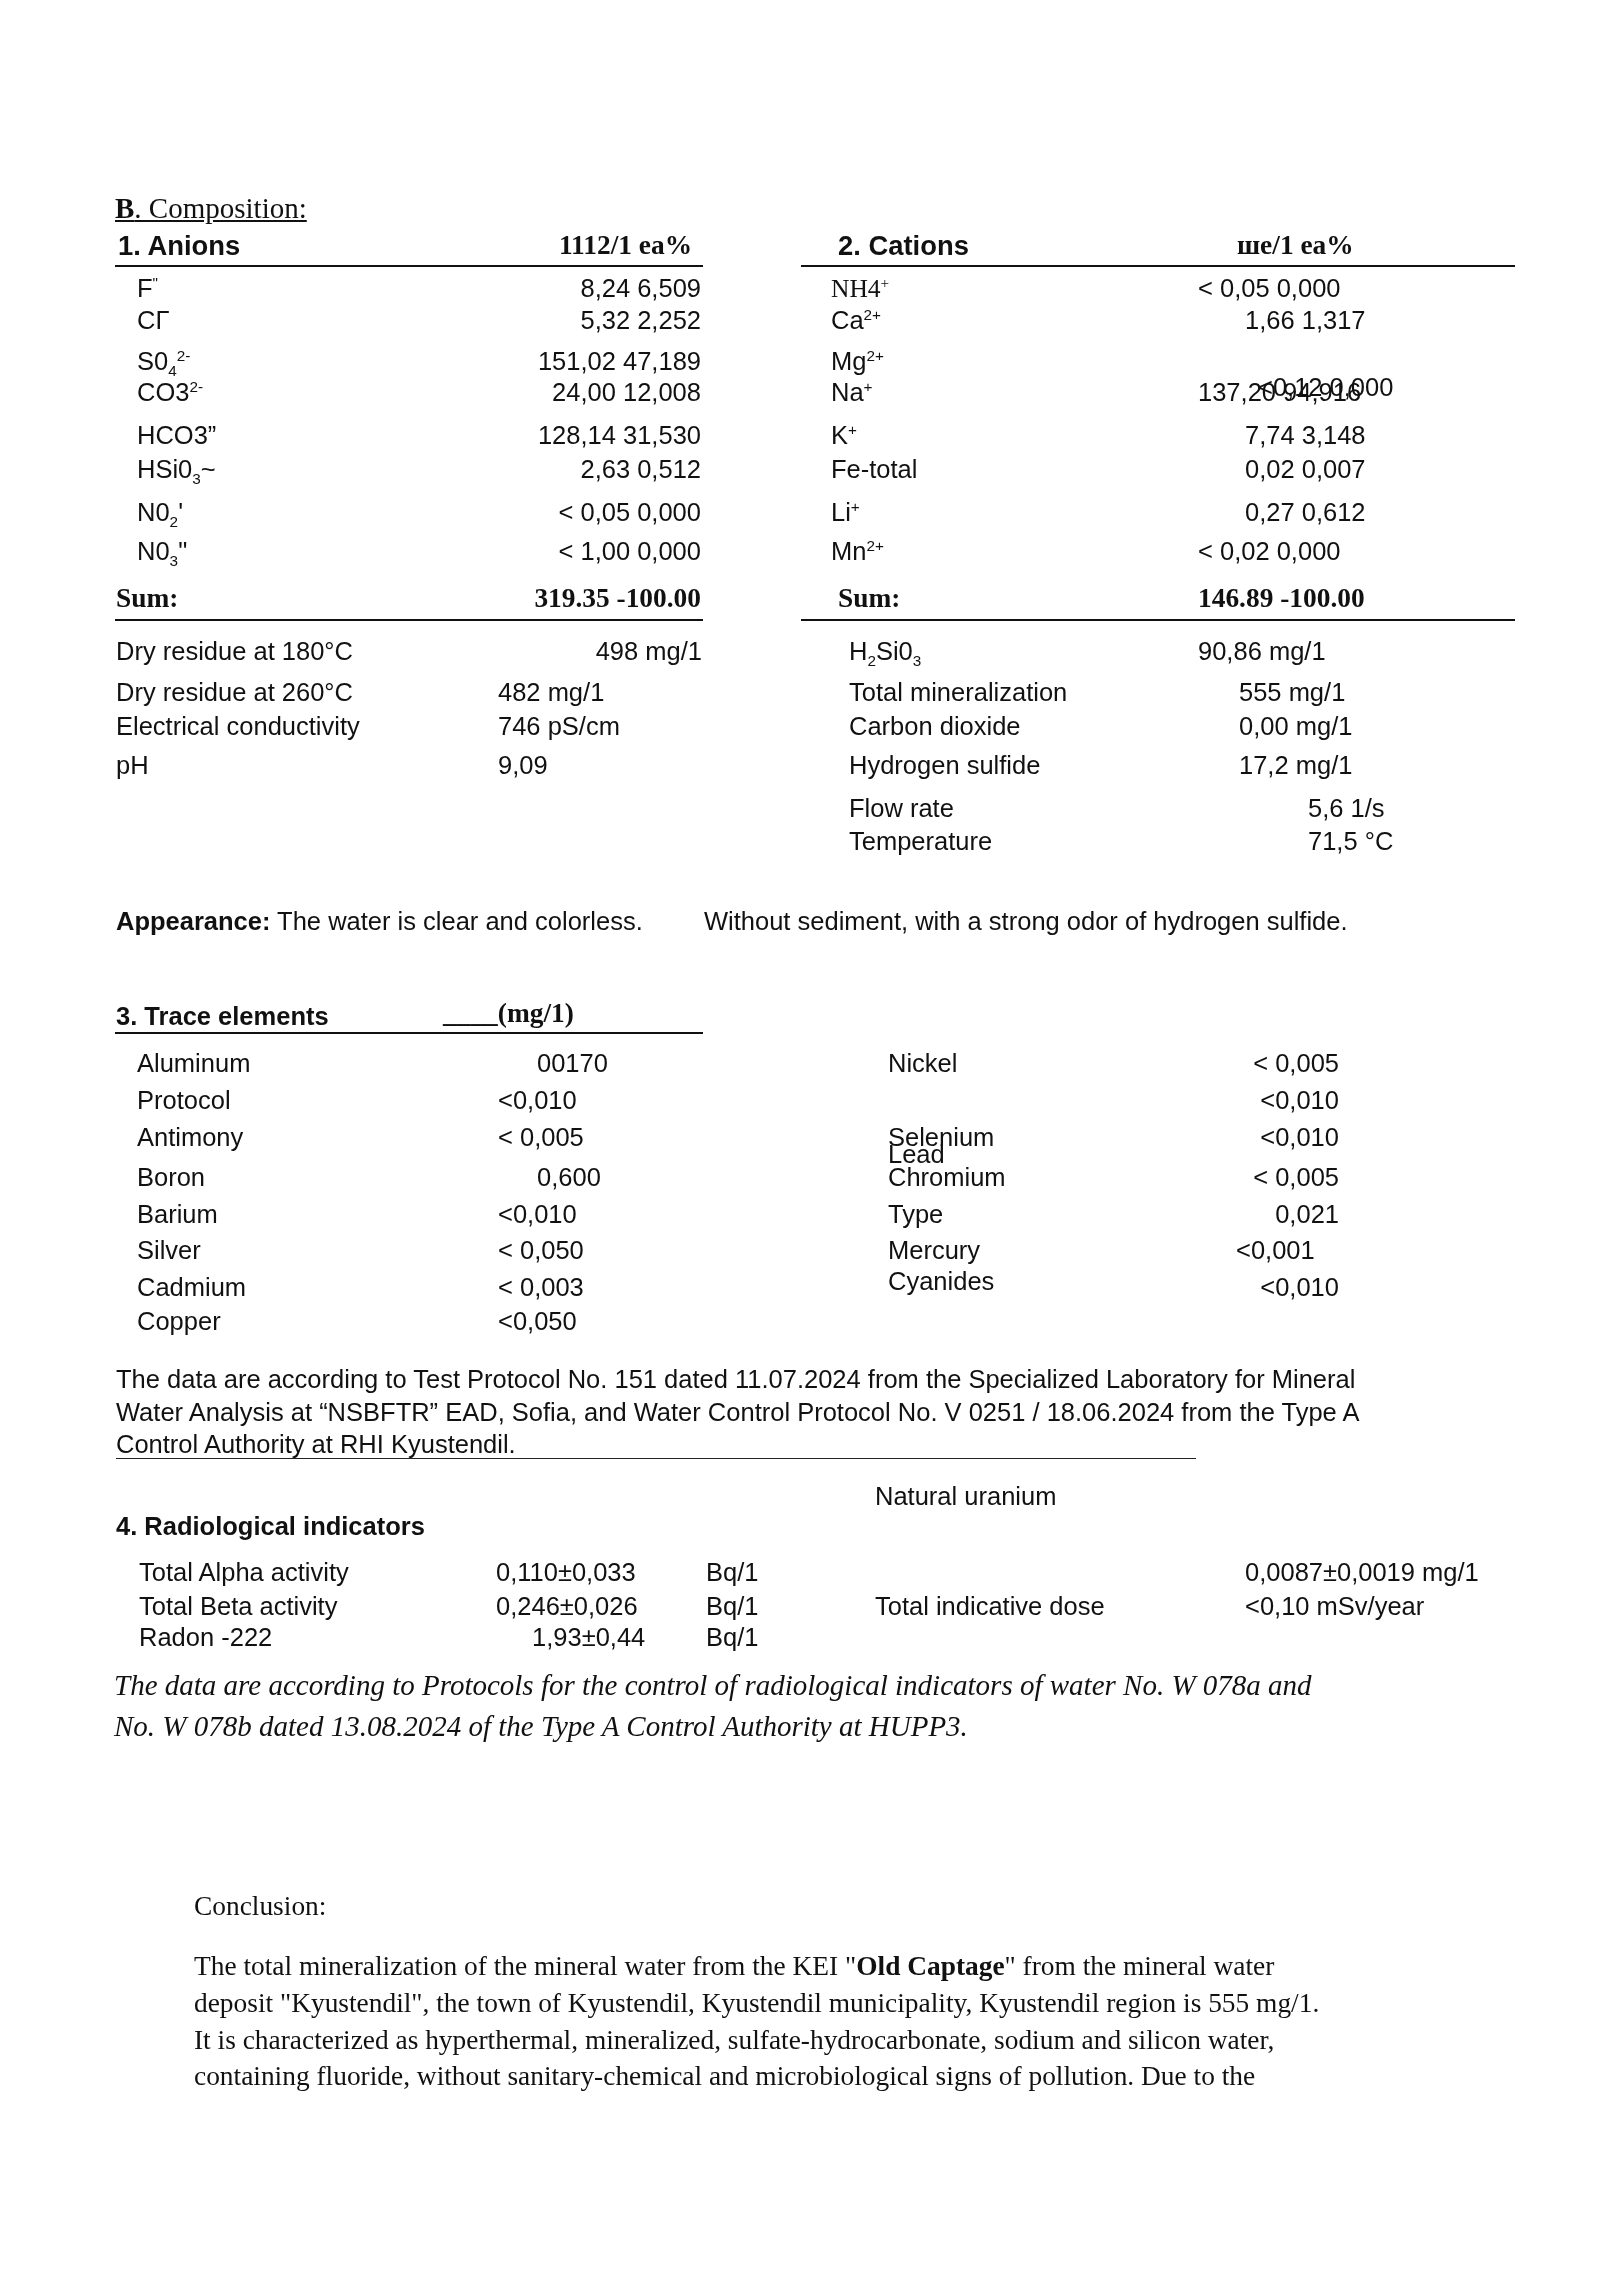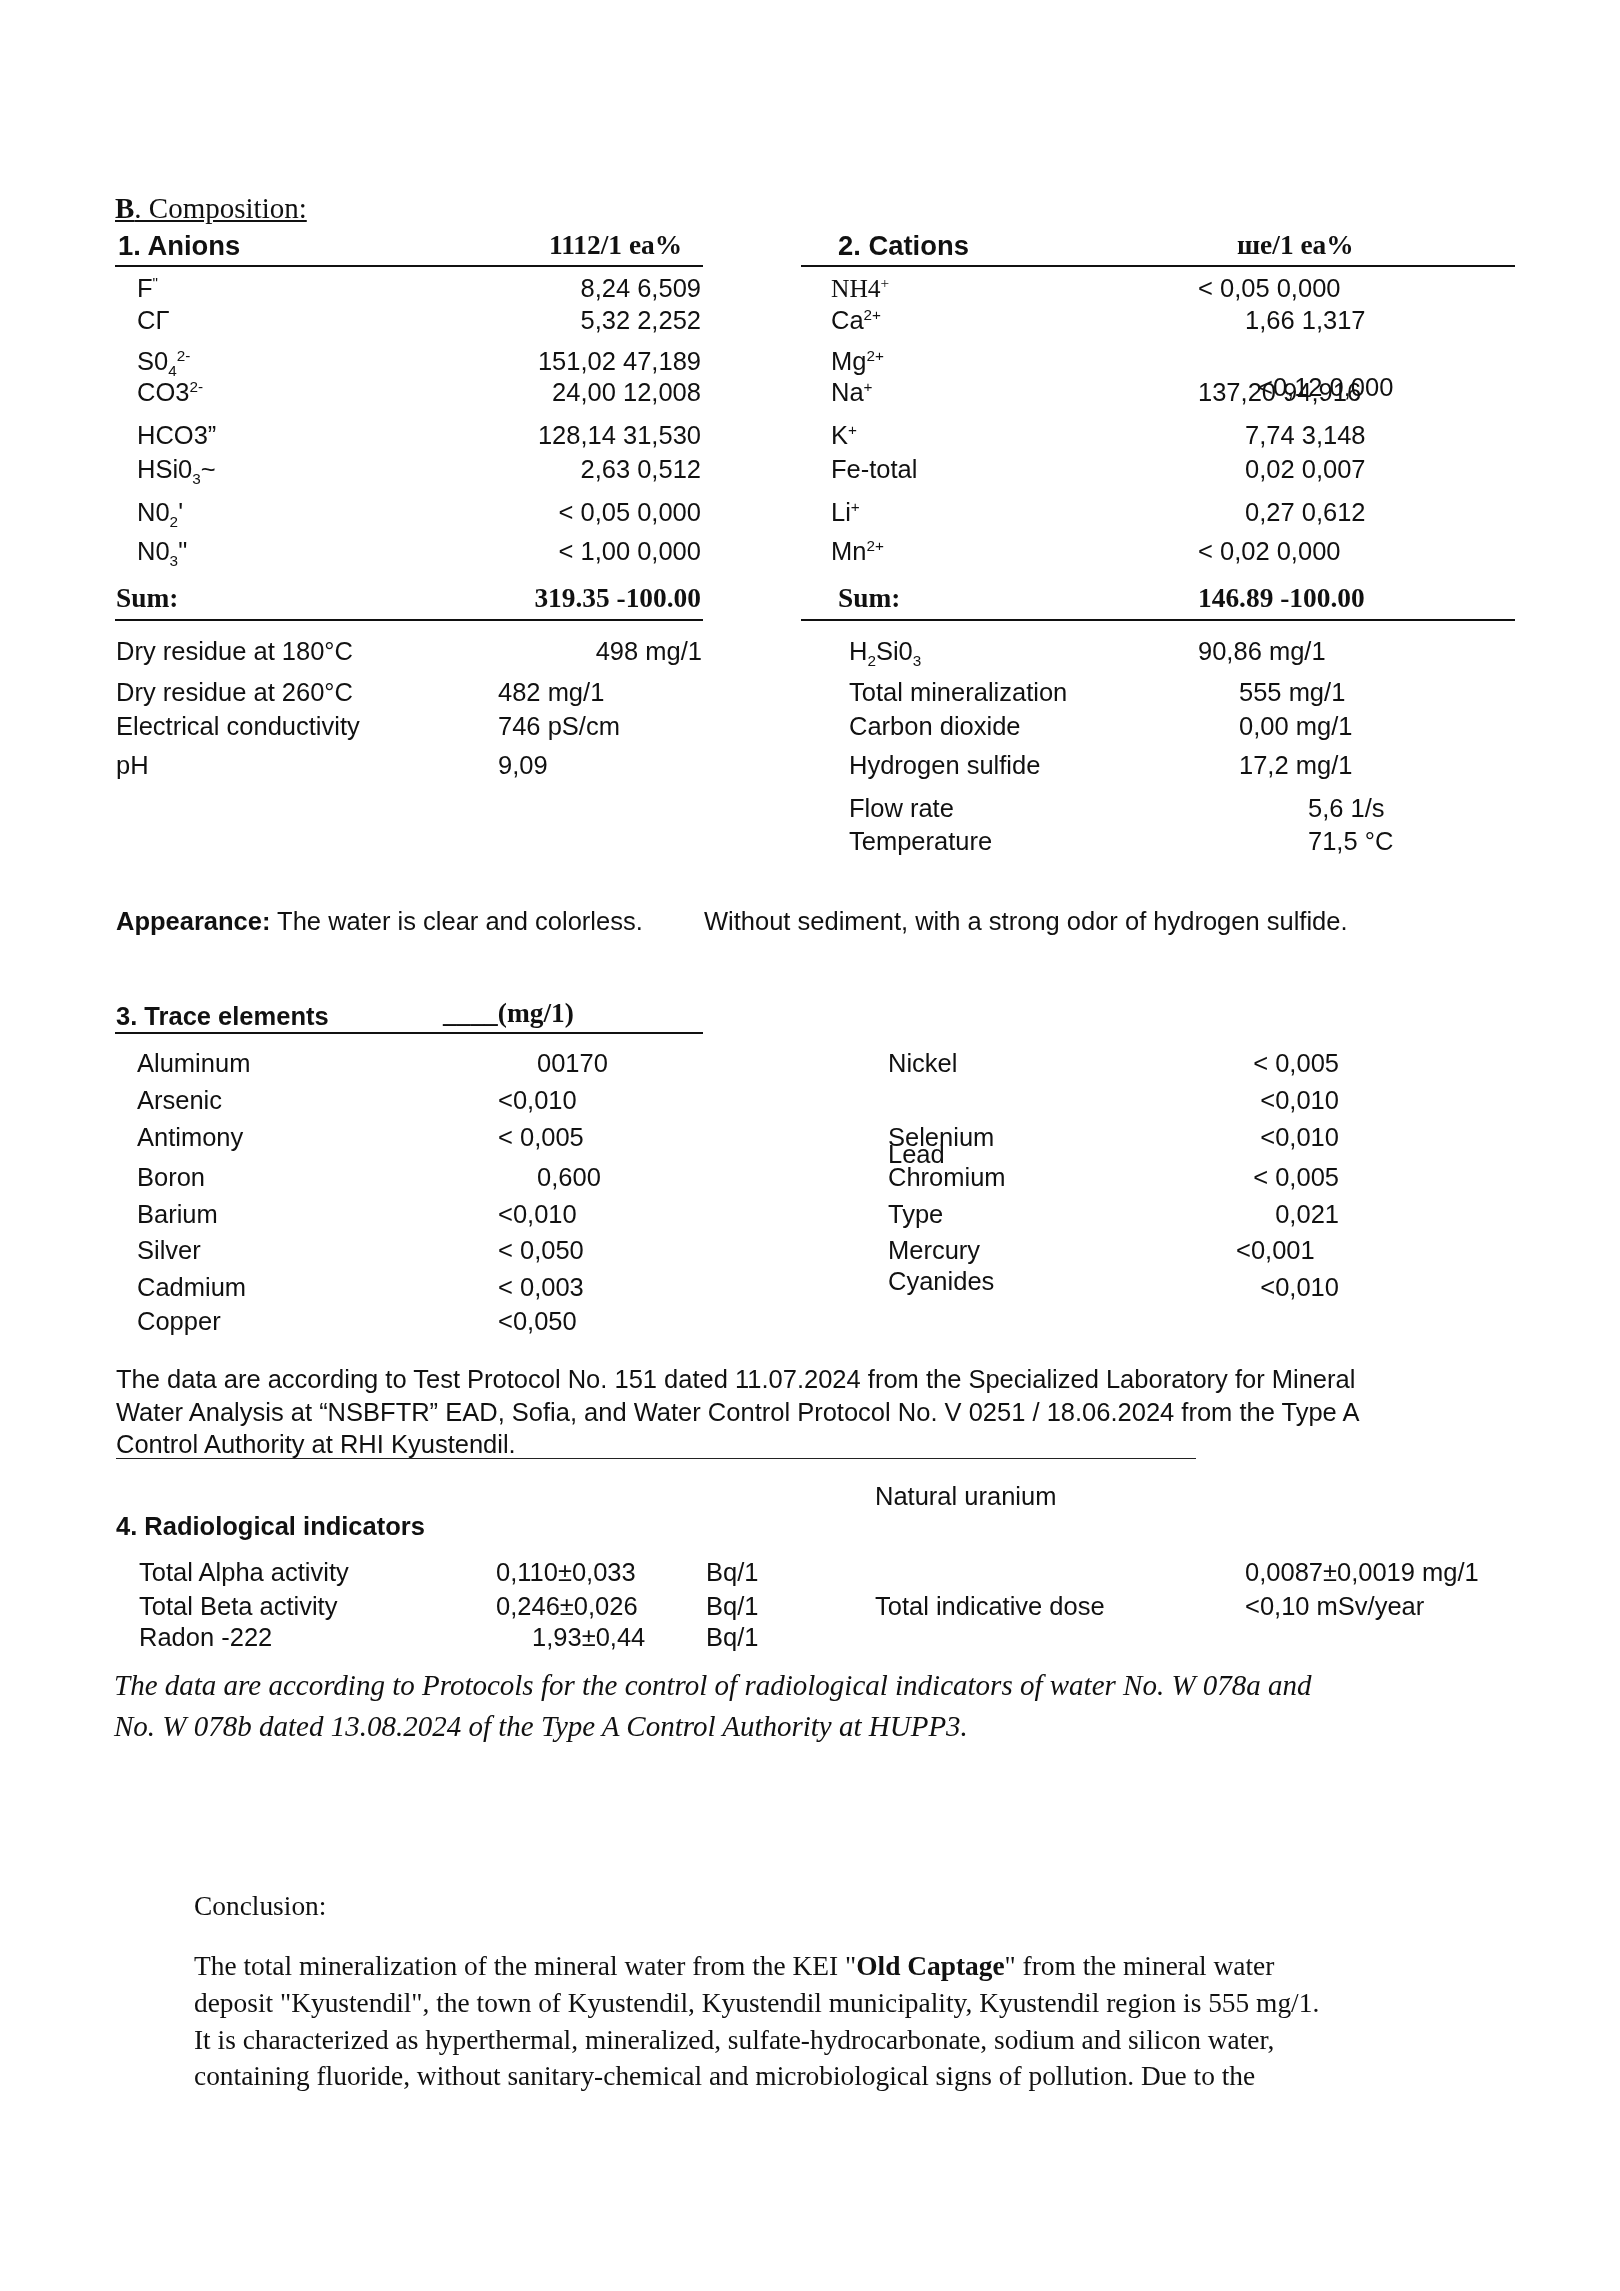--- a/index.html
+++ b/index.html
@@ -20,21 +20,21 @@
   .italic { font-style: italic; }
 </style>
 </head>
 <body>
 
 <div class="page">
 
   <div class="abs serif fs30 u" style="left:115px; top:192px;"><span class="b">B</span><span>. Composition:</span></div>
 
   <div class="abs sans fs28 b" style="left:118px; top:230px;">1. Anions</div>
-  <div class="abs serif fs28 b" style="left:549px; top:230px; width:153px; text-align:left;">1112/1 ea%</div>
+  <div class="abs serif fs28 b" style="left:549px; top:230px; width:153px; text-align:center;">1112/1 ea%</div>
   <div class="rule" style="left:115px; top:265px; width:588px;"></div>
 
   <div>
     <div class="abs sans fs26" style="left:137px; top:274px;"><span>F</span><sup>"</sup></div>
     <div class="abs sans fs26 right" style="left:470px; top:274px; width:231px;">8,24 6,509</div>
 
     <div class="abs sans fs26" style="left:137px; top:306px;"><span>CГ</span></div>
     <div class="abs sans fs26 right" style="left:470px; top:306px; width:231px;">5,32 2,252</div>
 
     <div class="abs sans fs26" style="left:137px; top:347px;"><span>S0</span><sub>4</sub><sup>2-</sup></div>
@@ -123,21 +123,21 @@
   <div class="abs sans fs26" style="left:704px; top:907px;">Without sediment, with a strong odor of hydrogen sulfide.</div>
   <div class="abs sans fs26" style="left:116px; top:907px;"><span class="b">Appearance:</span><span> The water is clear and colorless.</span></div>
 
   <div class="abs sans fs26 b" style="left:116px; top:1002px;">3. Trace elements</div>
   <div class="abs serif fs28 b" style="left:443px; top:998px;">____(mg/1)</div>
   <div class="rule" style="left:115px; top:1032px; width:588px;"></div>
 
   <div>
     <div class="abs sans fs26" style="left:137px; top:1049px;">Aluminum</div>
     <div class="abs sans fs26" style="left:537px; top:1049px;">00170</div>
-    <div class="abs sans fs26" style="left:137px; top:1086px;">Arsenic</div>
+    <div class="abs sans fs26" style="left:137px; top:1086px;">Protocol</div>
     <div class="abs sans fs26" style="left:498px; top:1086px;">&lt;0,010</div>
     <div class="abs sans fs26" style="left:137px; top:1123px;">Antimony</div>
     <div class="abs sans fs26" style="left:498px; top:1123px;">&lt; 0,005</div>
     <div class="abs sans fs26" style="left:137px; top:1163px;">Boron</div>
     <div class="abs sans fs26" style="left:537px; top:1163px;">0,600</div>
     <div class="abs sans fs26" style="left:137px; top:1200px;">Barium</div>
     <div class="abs sans fs26" style="left:498px; top:1200px;">&lt;0,010</div>
     <div class="abs sans fs26" style="left:137px; top:1236px;">Silver</div>
     <div class="abs sans fs26" style="left:498px; top:1236px;">&lt; 0,050</div>
     <div class="abs sans fs26" style="left:137px; top:1273px;">Cadmium</div>

